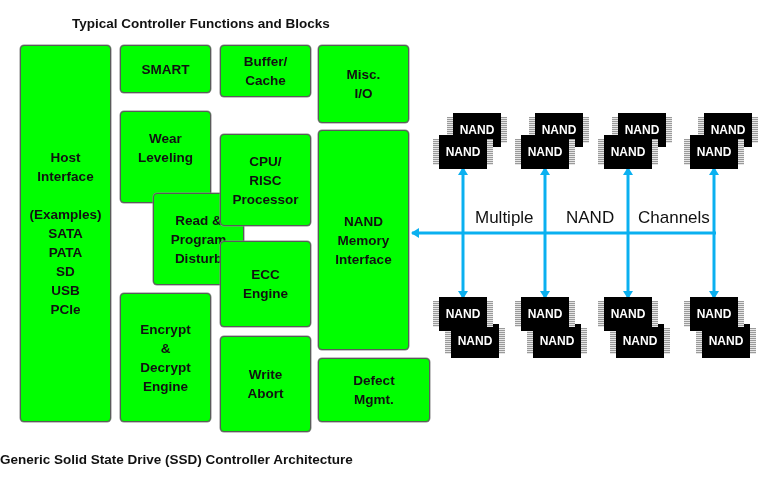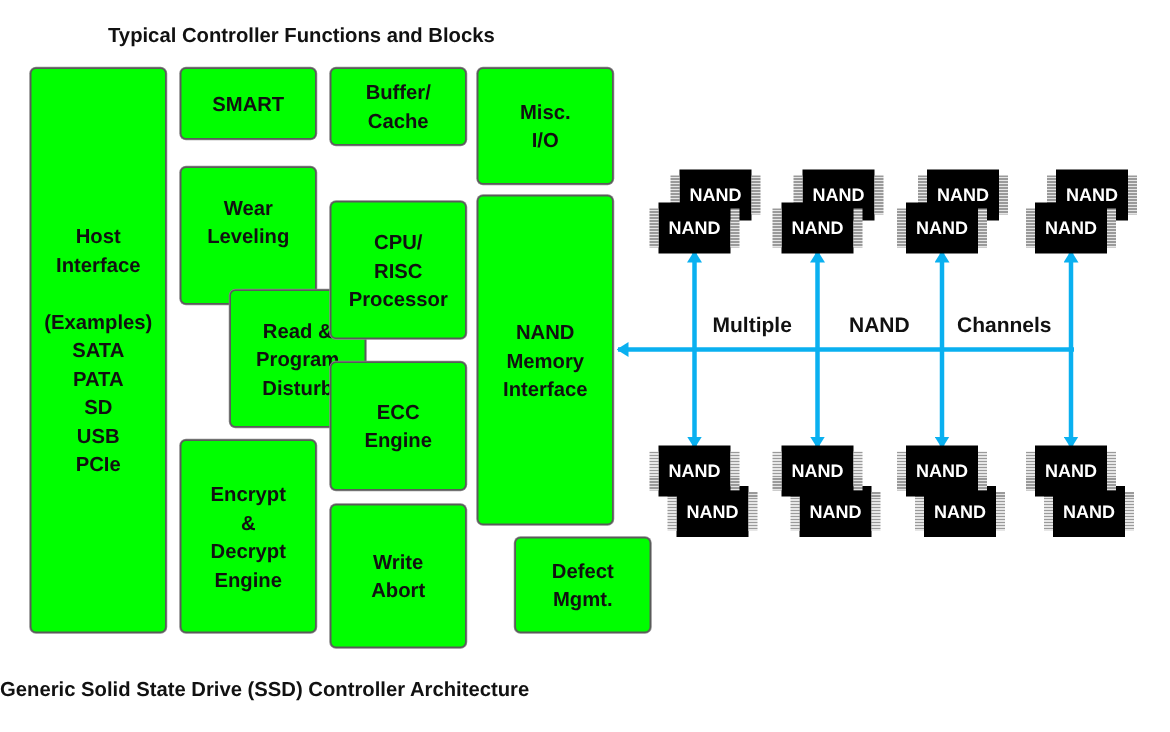--- a/index.html
+++ b/index.html
@@ -13,21 +13,21 @@
            text-align: center; font-weight: bold; font-size: 13.5px; line-height: 19px; color: #111;
            white-space: pre-line; box-shadow: 0 0 0 0.5px #8a8a8a; }
   svg#wires { position: absolute; left: 0; top: 0; }
   .chip { position: absolute; width: 62px; height: 50px; }
   .pkg { position: absolute; width: 48px; height: 34px; background: #000; color: #fff;
          font-weight: bold; font-size: 12px; display: flex; align-items: center; justify-content: center; }
   .pkg::before, .pkg::after { content: ""; position: absolute; top: 4px; width: 6px; height: 26px;
          background: repeating-linear-gradient(to bottom, #9a9a9a 0 1px, #e6e6e6 1px 2px); }
   .pkg::before { left: -6px; }
   .pkg::after { right: -6px; }
-  .chan-label { position: absolute; font-weight: bold; font-size: 14px; color: #111; top: 208px; }
+  .chan-label { position: absolute; font-weight: normal; font-size: 17px; color: #111; top: 208px; }
 </style>
 </head>
 <body>
 
 <div class="title" id="top-title">Typical Controller Functions and Blocks</div>
 
 <div class="block" style="left:20px;top:45px;width:91px;height:377px;">Host
 Interface
 
 (Examples)
@@ -58,21 +58,21 @@
 <div class="block" style="left:220px;top:241px;width:91px;height:86px;">ECC
 Engine</div>
 <div class="block" style="left:220px;top:336px;width:91px;height:96px;">Write
 Abort</div>
 
 <div class="block" style="left:318px;top:45px;width:91px;height:78px;">Misc.
 I/O</div>
 <div class="block" style="left:318px;top:130px;width:91px;height:220px;">NAND
 Memory
 Interface</div>
-<div class="block" style="left:318px;top:358px;width:91px;height:64px;margin-left:25px;">Defect
+<div class="block" style="left:318px;top:358px;width:112px;height:64px;">Defect
 Mgmt.</div>
 
 <svg id="wires" width="780" height="488">
   <defs>
     <marker id="ah" markerWidth="8" markerHeight="10" refX="7" refY="5" orient="auto" markerUnits="userSpaceOnUse">
       <path d="M0,0 L8,5 L0,10 Z" fill="#0ab0f0"></path>
     </marker>
   </defs>
   <g id="bus-group">
       <line x1="716" y1="233" x2="412" y2="233" stroke="#0ab0f0" stroke-width="3" marker-end="url(#ah)"></line>

